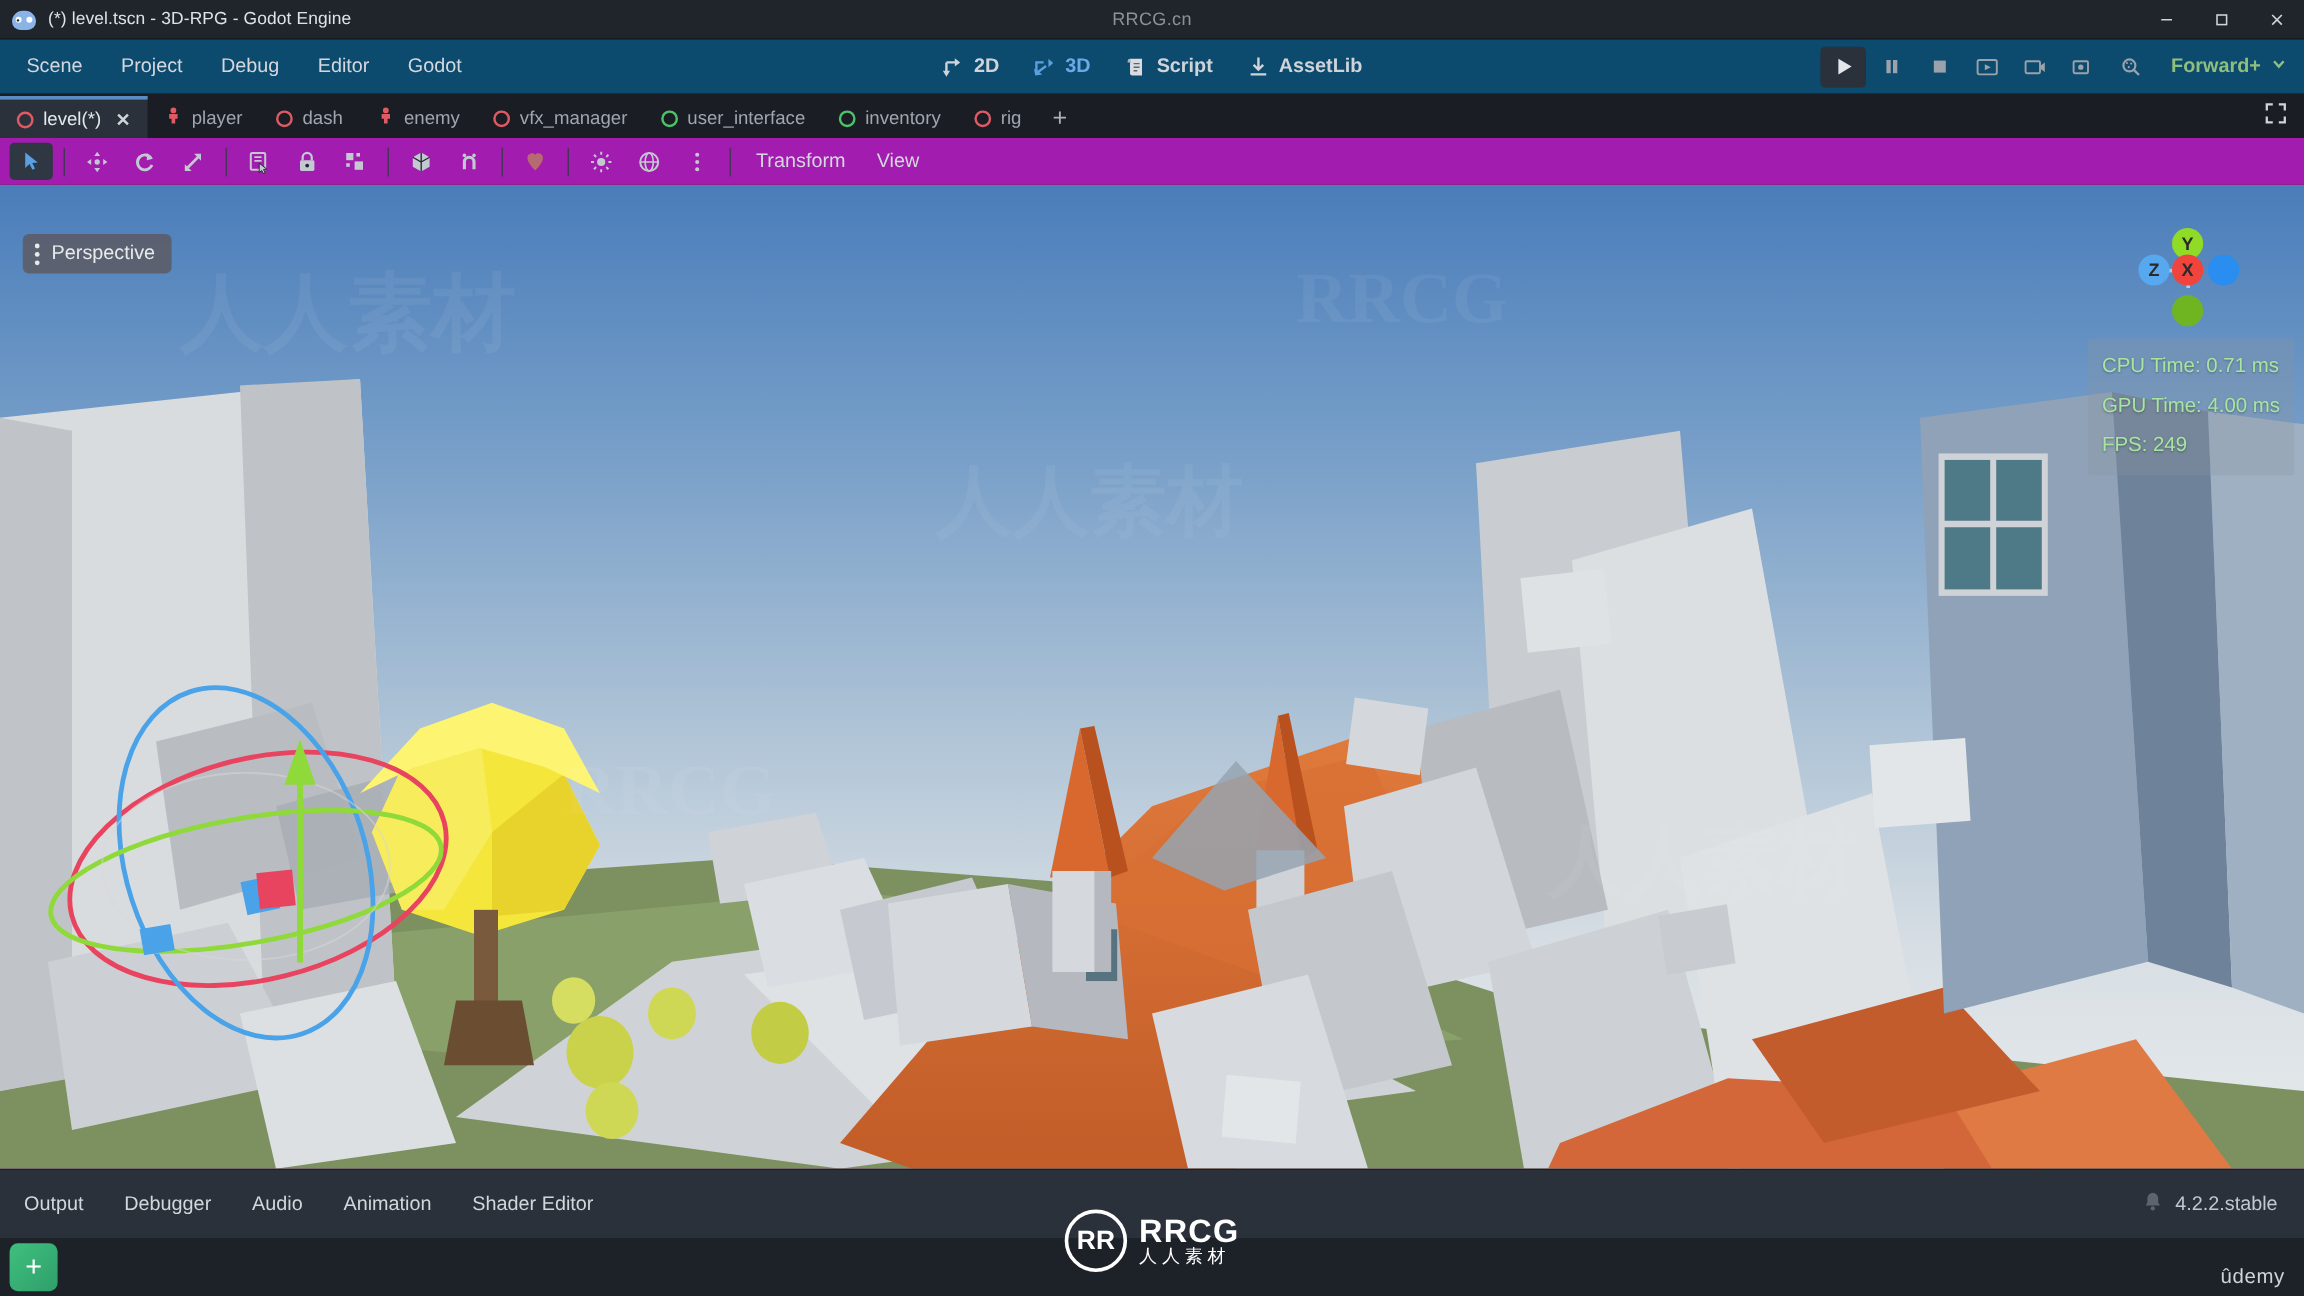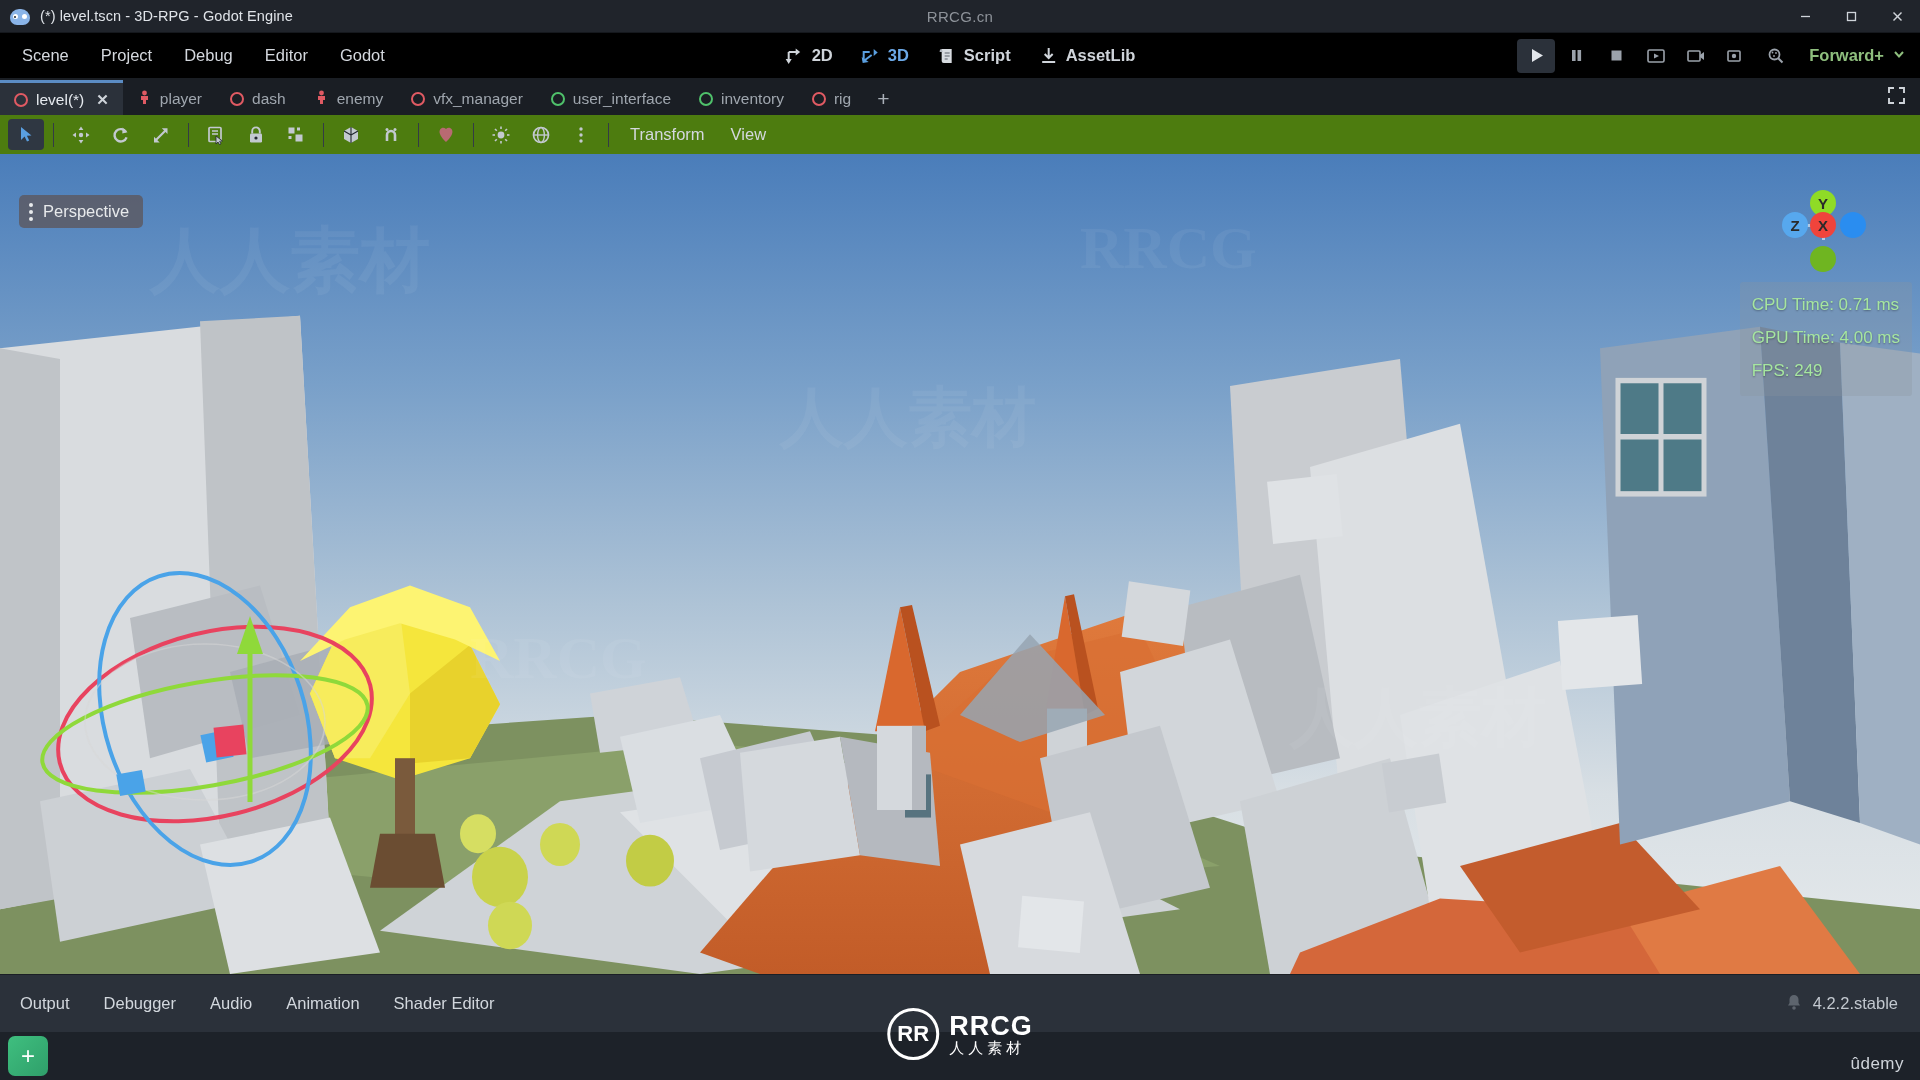--- a/index.html
+++ b/index.html
@@ -33,21 +33,21 @@
   }
   #win-btns { margin-left:auto; display:flex; height:100%; }
   .win-btn {
     width:46px; height:33px; display:flex; align-items:center; justify-content:center;
     color:#cfd4da; font-size:15px; line-height:1;
   }
   .win-btn svg { display:block; }
 
   
   #menubar {
-    height:45px; background:#000000; display:flex; align-items:center; position:relative;
+    height:45px; background:#0c4a6e; display:flex; align-items:center; position:relative;
   }
   .menu-item { font-size:16.5px; color:#d4d8de; padding:5px 14px; margin-left:4px; border-radius:3px; }
   .menu-item:first-child { margin-left:8px; }
   #mode-switch {
     position:absolute; left:50%; transform:translateX(-50%);
     display:flex; align-items:center; gap:4px;
   }
   .mode-btn {
     display:flex; align-items:center; gap:7px; padding:5px 12px; border-radius:4px;
     font-size:16.5px; font-weight:bold; color:#cfd4da;
@@ -79,21 +79,21 @@
   .tab .ring {
     width:14px;height:14px;border-radius:50%;border:2.6px solid #e05a63; flex:0 0 auto;
   }
   .tab .ring.green { border-color:#4fc16b; }
   .tab .close-x { font-size:15px; color:#cfd4da; margin-left:4px; font-weight:bold; }
   .tab-add { font-size:21px; color:#aab0b8; padding:0 12px 4px 12px; }
   #tab-expand { margin-left:auto; padding:0 14px 6px 0; color:#cfd4da; }
 
   
   #vp-toolbar {
-    height:39px; background:#4d7c0f; display:flex; align-items:center; padding:0 6px; gap:0;
+    height:39px; background:#a21caf; display:flex; align-items:center; padding:0 6px; gap:0;
   }
   .tool {
     width:36px; height:31px; display:flex; align-items:center; justify-content:center; border-radius:4px;
     margin:0 2px;
   }
   .tool.sel { background:#2f3742; }
   .tool-sep { width:1px; height:24px; background:#343b45; margin:0 7px; }
   .tool-menu { font-size:16.5px; color:#d4d8de; padding:5px 12px; border-radius:3px; margin-left:2px; }
 
   

